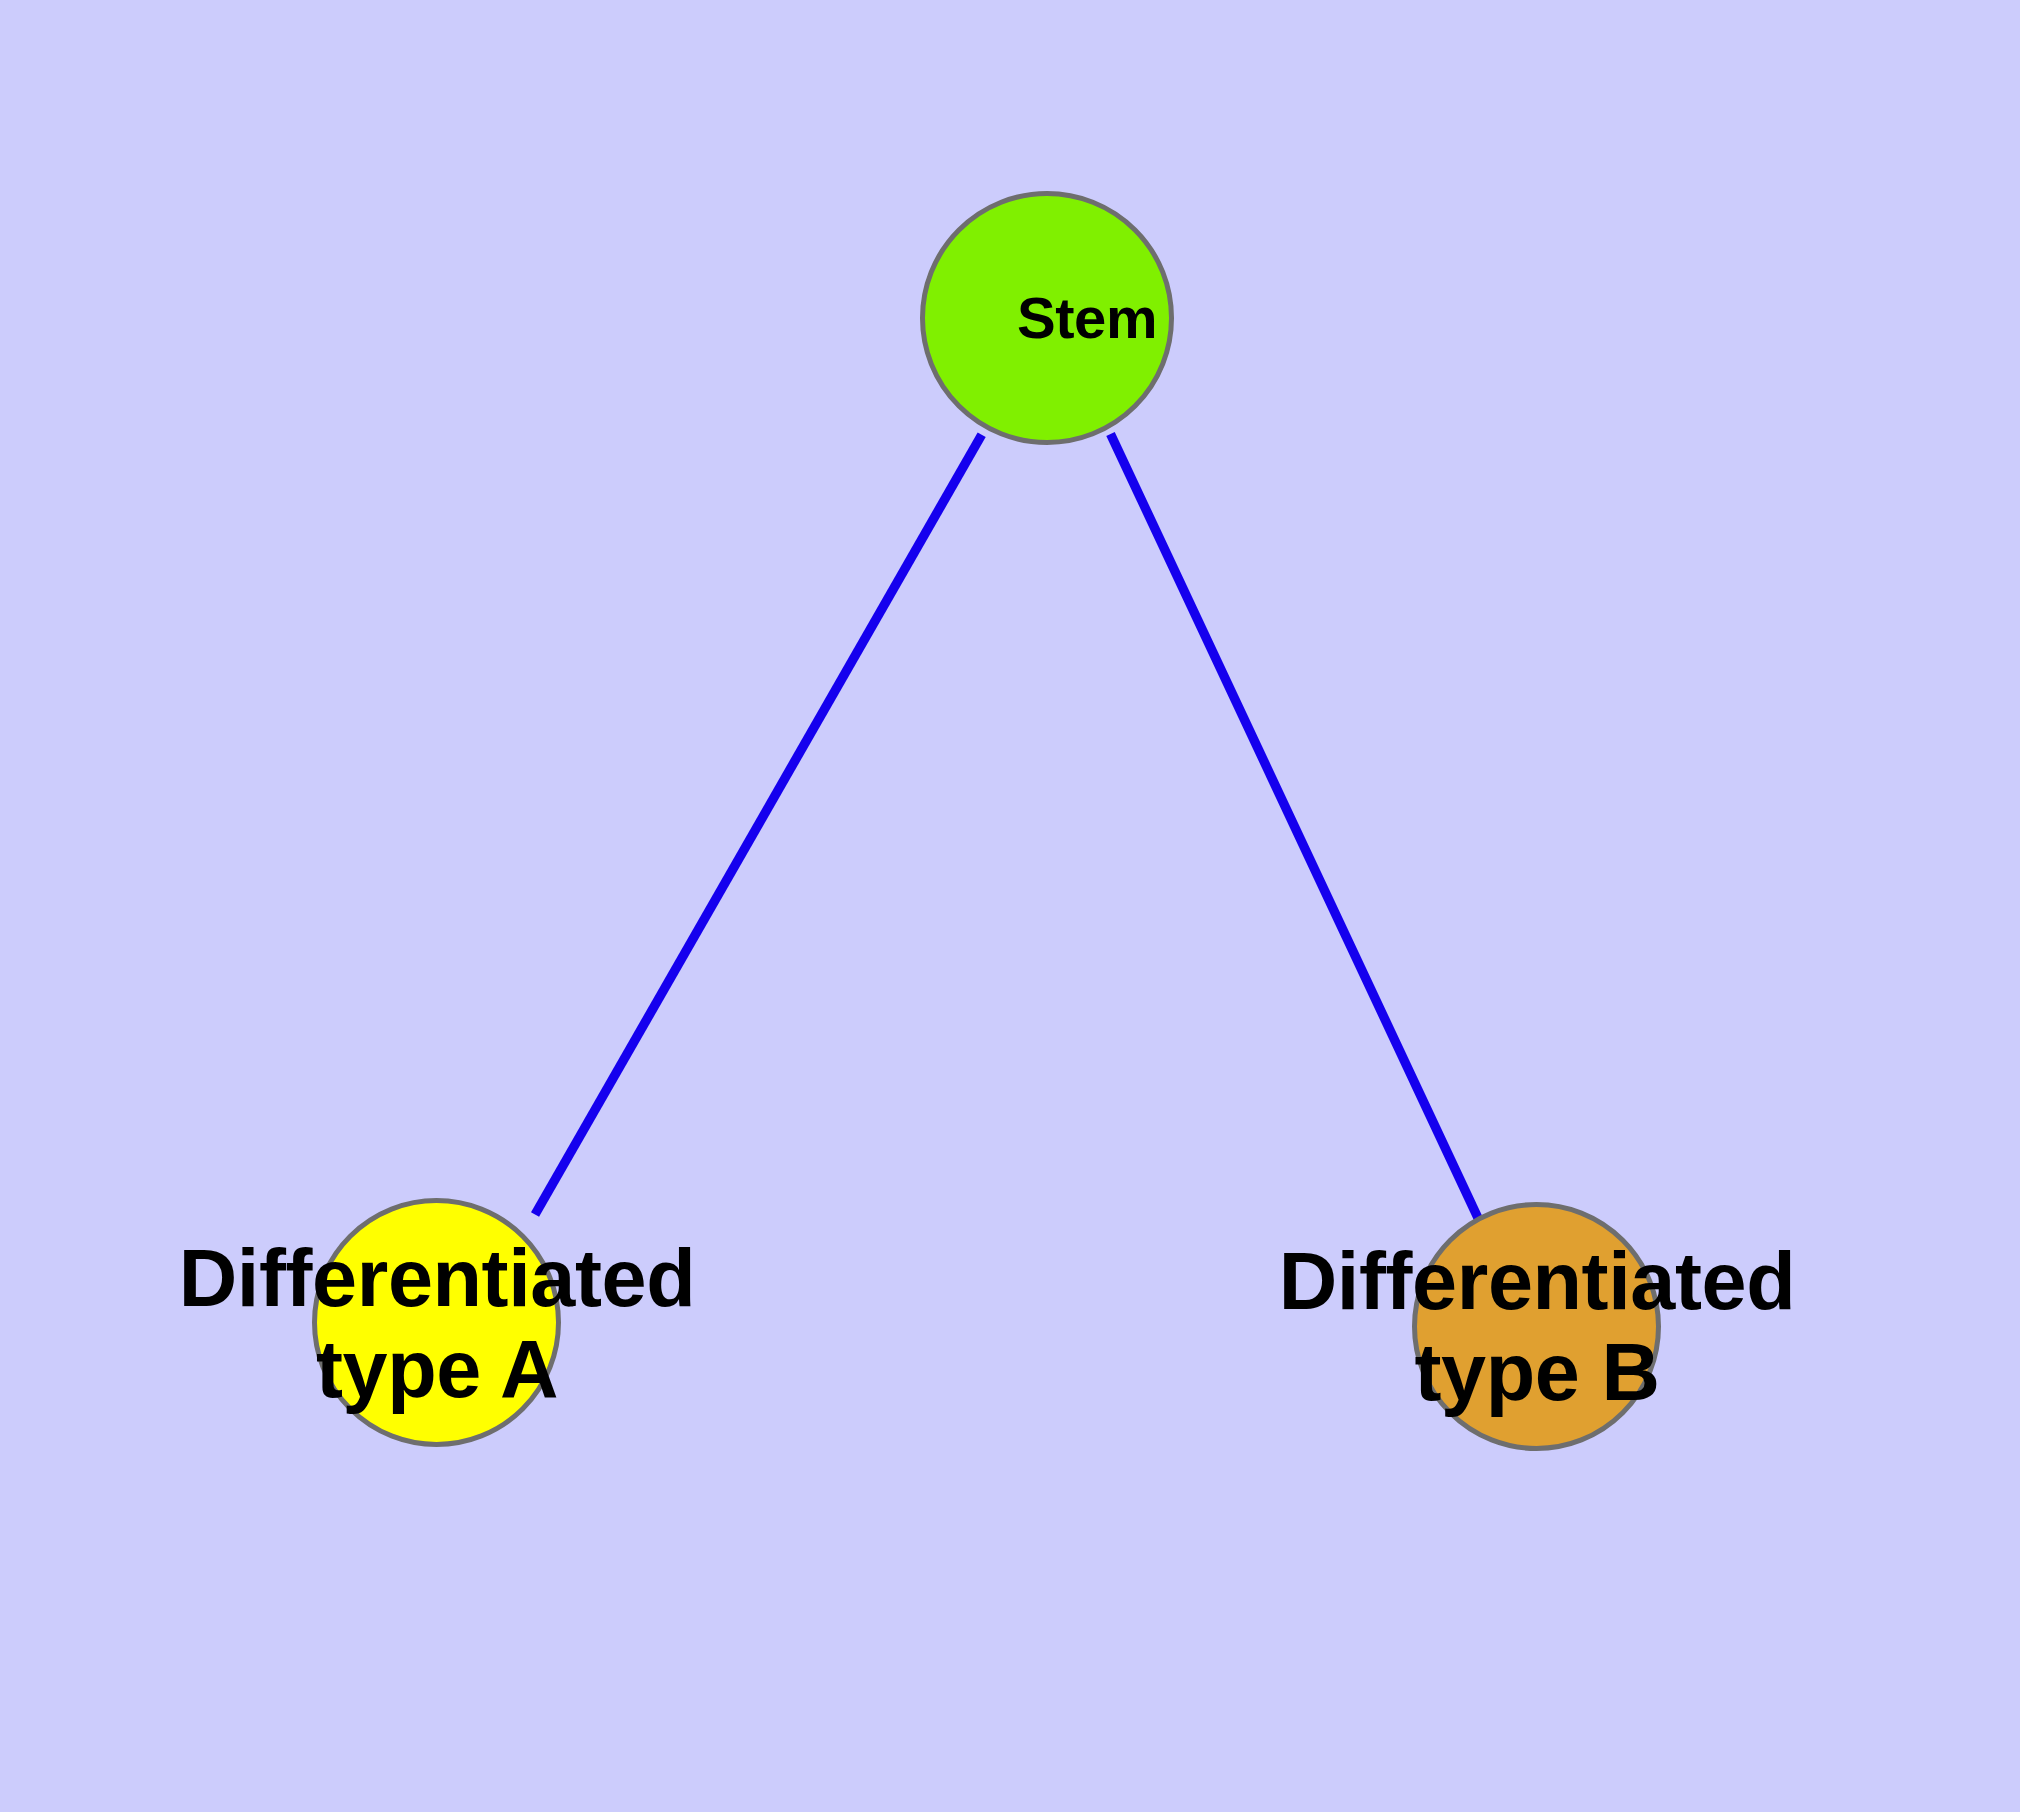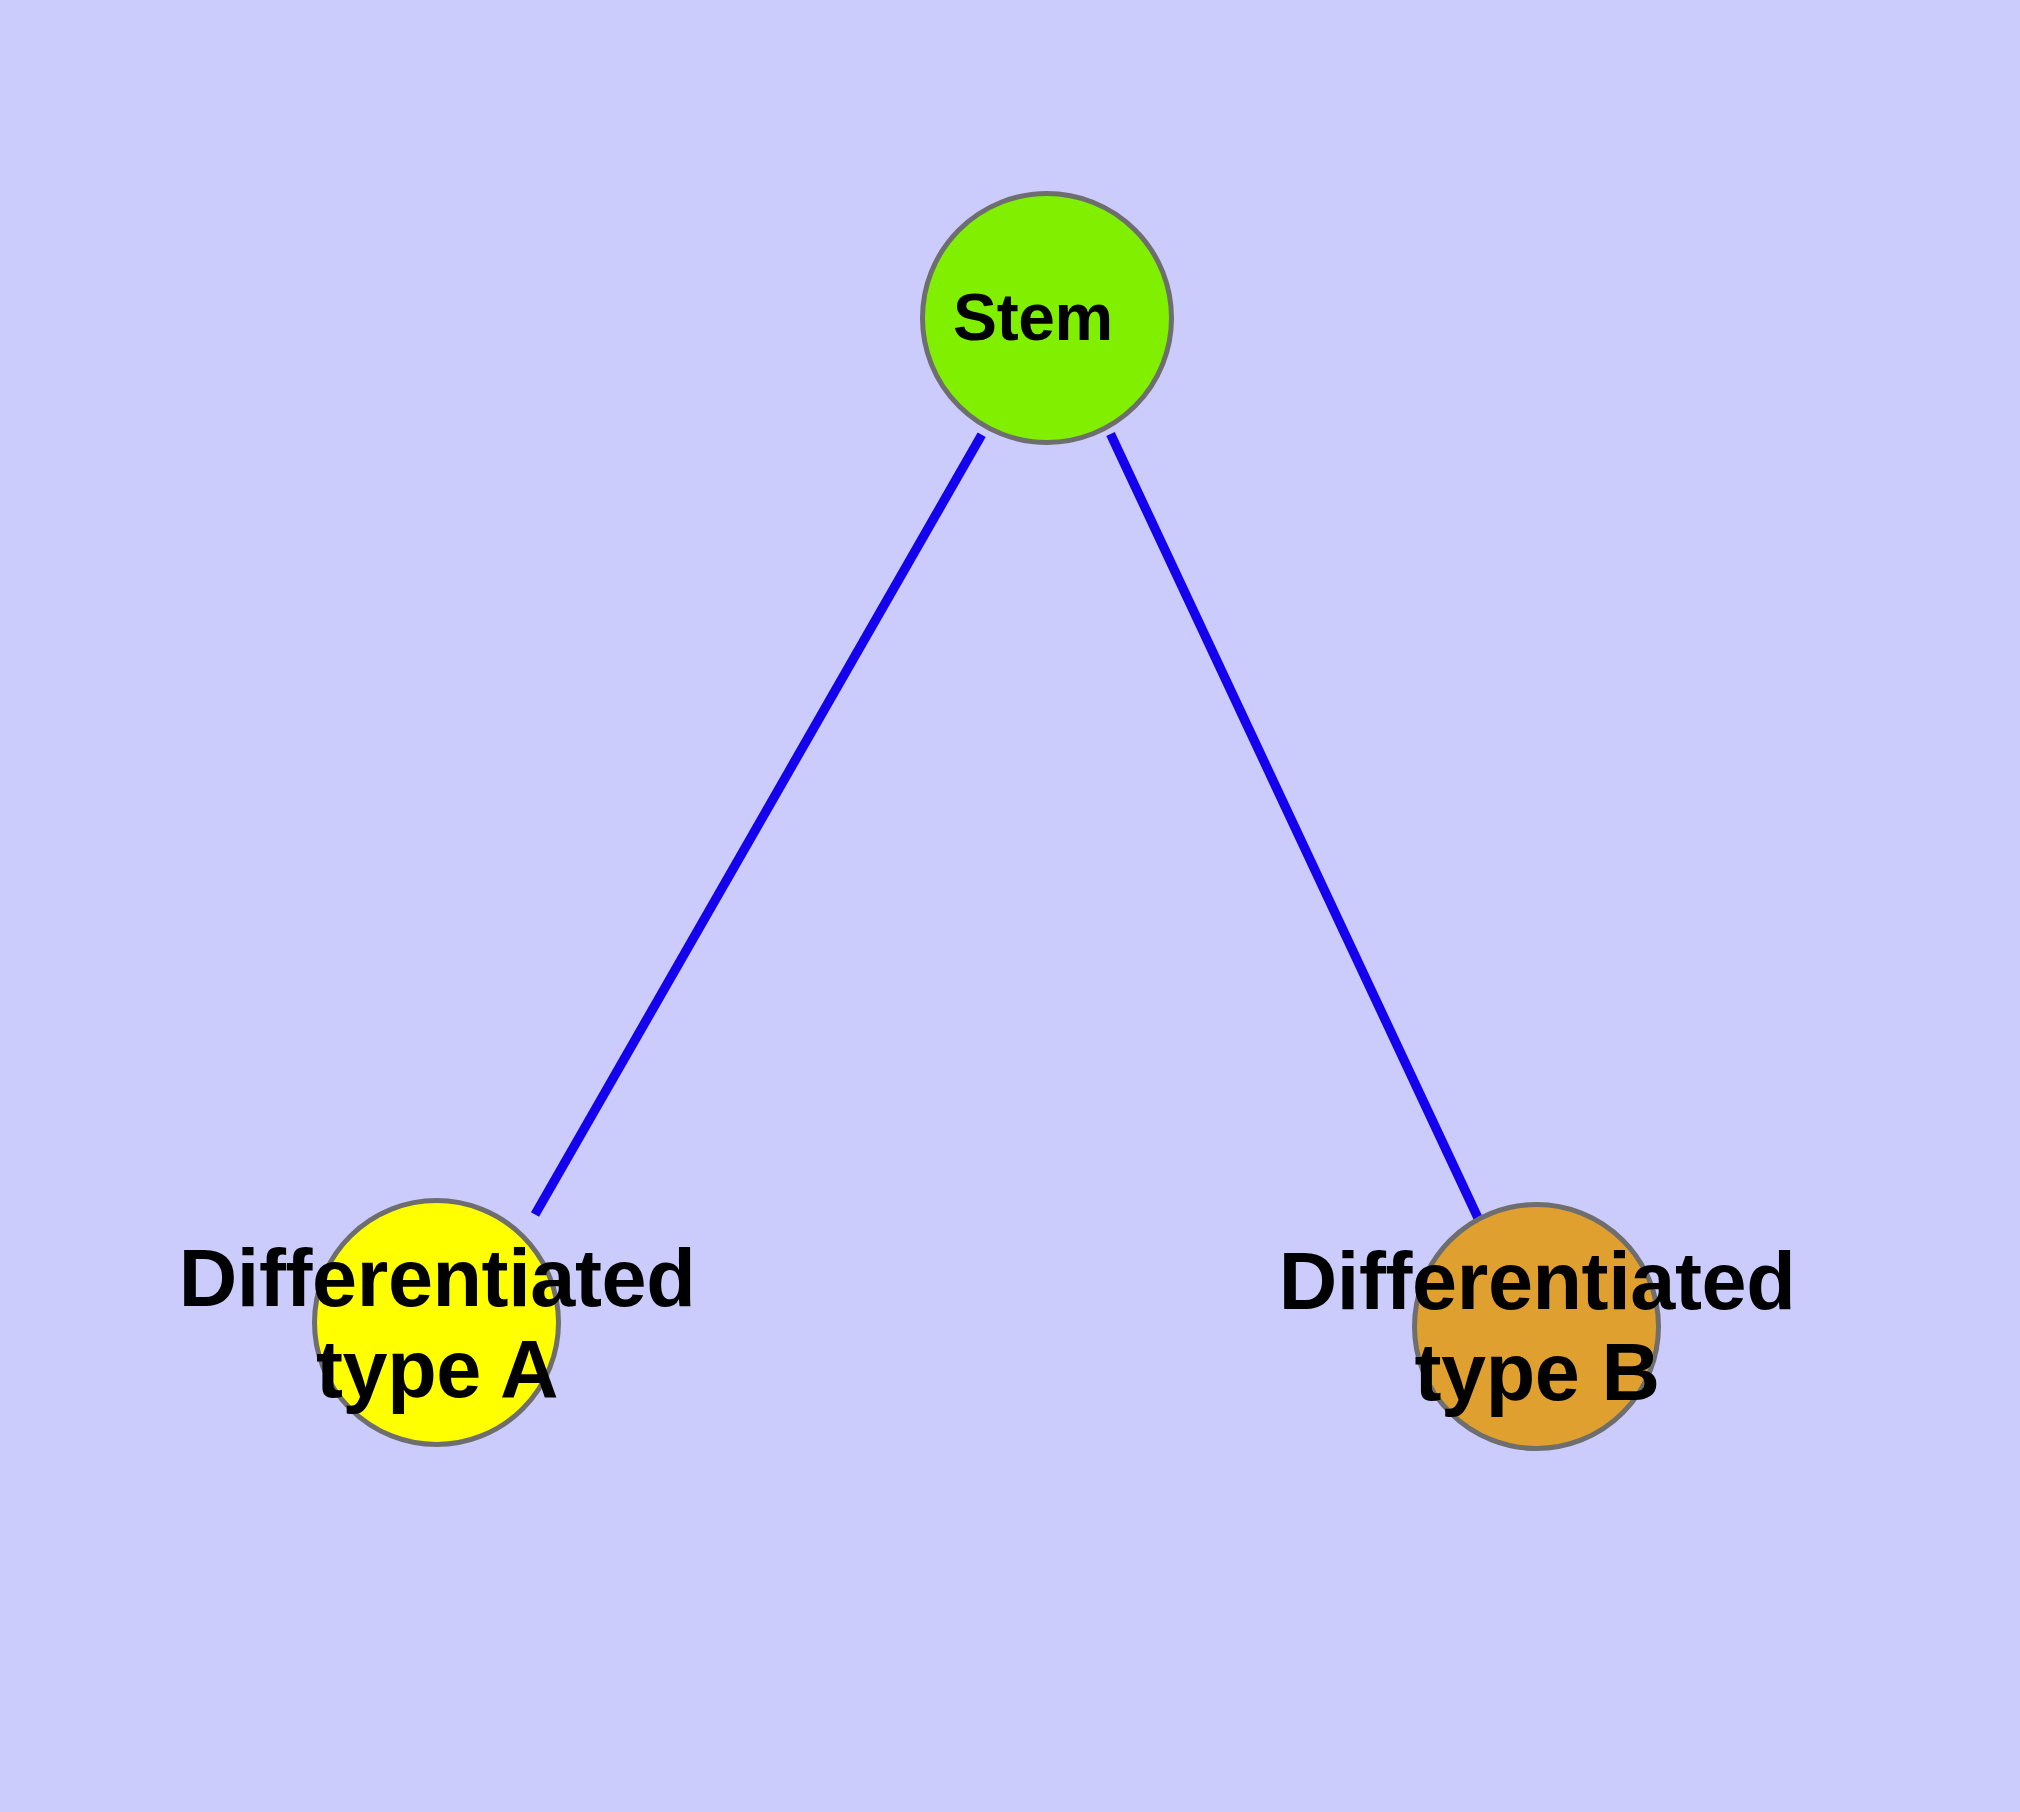--- a/index.html
+++ b/index.html
@@ -54,23 +54,23 @@
     color: #000000;
     font-weight: bold;
     text-align: center;
     line-height: 1.12;
     white-space: pre-line;
     letter-spacing: -0.4px;
     transform: translate(-50%, -50%);
     pointer-events: none;
   }
   #label-stem {
-    left: 1033px;
+    left: 1087px;
     top: 318px;
-    font-size: 66px;
+    font-size: 58px;
   }
   #label-diffa {
     left: 437px;
     top: 1324px;
     font-size: 81px;
   }
   #label-diffb {
     left: 1537px;
     top: 1327px;
     font-size: 81px;

